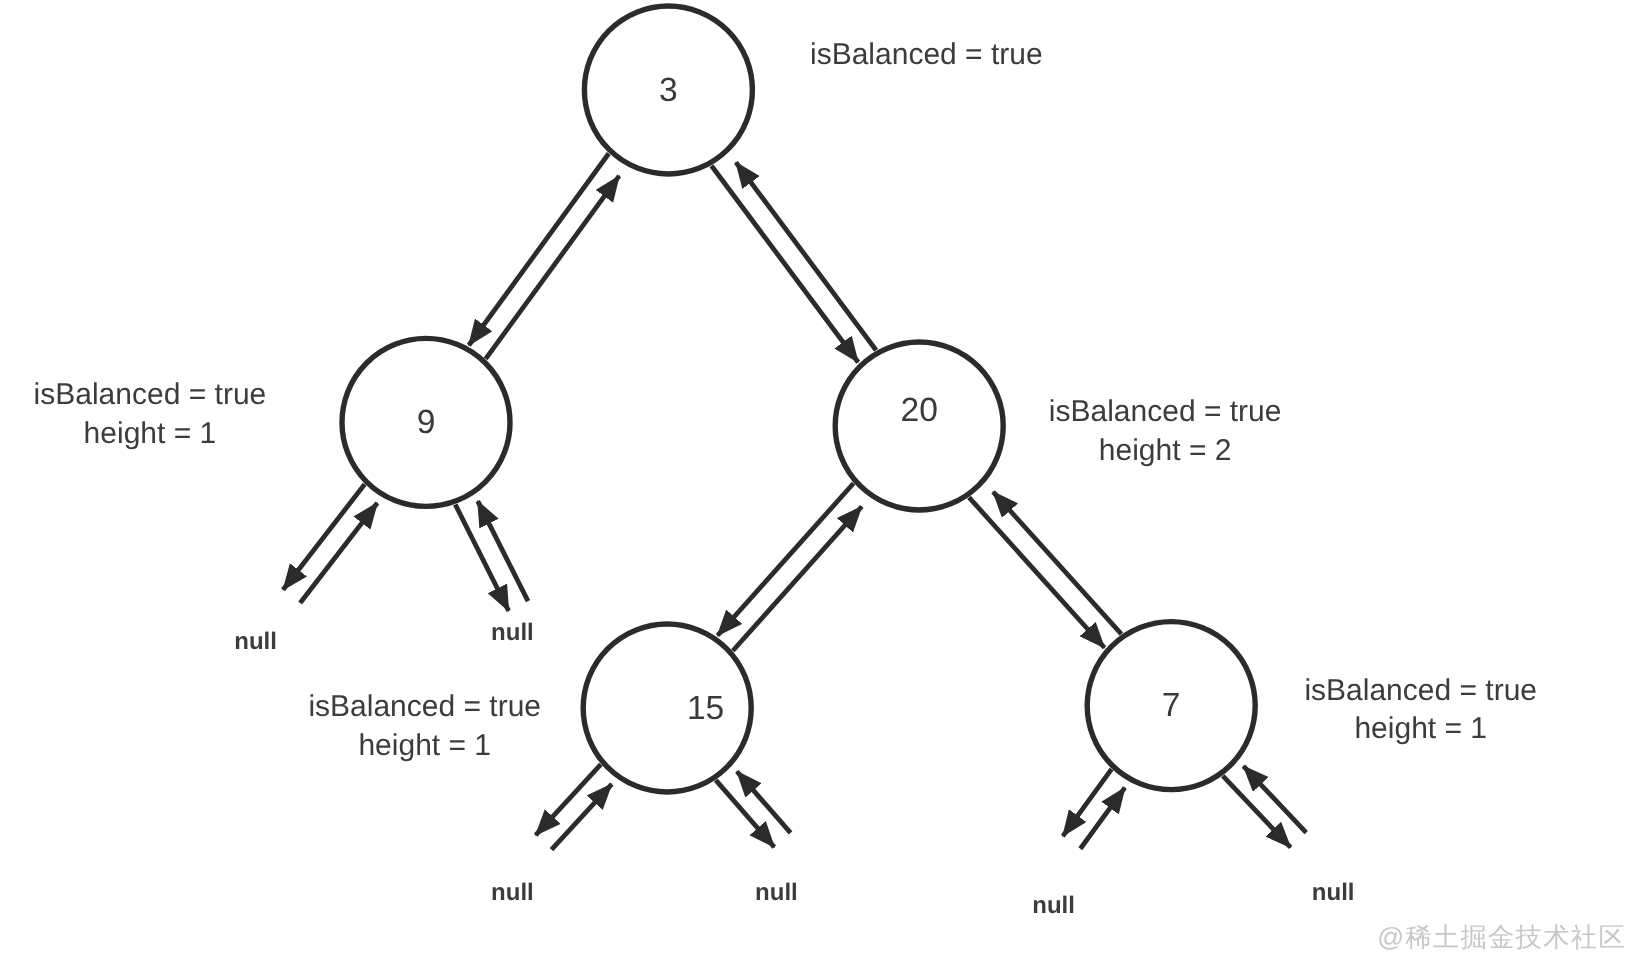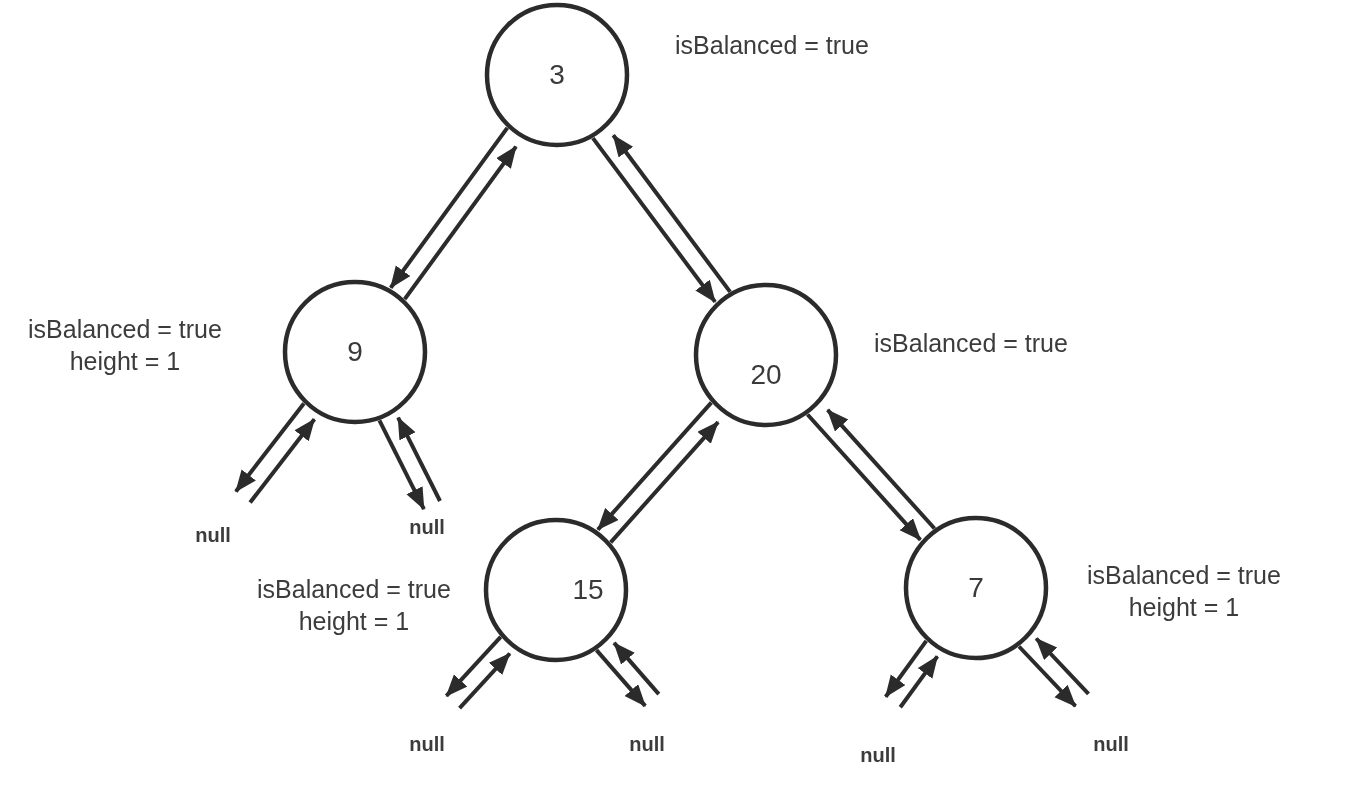--- a/index.html
+++ b/index.html
@@ -122,44 +122,46 @@
       <circle cx="557" cy="75" r="70"></circle>
       <circle cx="355" cy="352" r="70"></circle>
       <circle cx="766" cy="355" r="70"></circle>
       <circle cx="556" cy="590" r="70"></circle>
       <circle cx="976" cy="588" r="70"></circle>
     </g>
   </svg>
 
   <div class="node-value" style="left:557px; top:75px;">3</div>
   <div class="node-value" style="left:355px; top:352px;">9</div>
-  <div class="node-value" style="left:766px; top:375px;">20</div>
+  <div class="node-value" style="left:766px; top:342px;">20</div>
   <div class="node-value" style="left:588px; top:590px;">15</div>
   <div class="node-value" style="left:976px; top:588px;">7</div>
 
   <div class="annotation" style="left:675px; top:29px;">
     <span class="ann-line">isBalanced = true</span>
   </div>
   <div class="annotation" style="left:28px; top:313px;">
     <span class="ann-line">isBalanced = true</span>
     <span class="ann-line">height = 1</span>
   </div>
   <div class="annotation" style="left:874px; top:327px;">
     <span class="ann-line">isBalanced = true</span>
+    <span class="ann-line">height = 2</span>
   </div>
   <div class="annotation" style="left:257px; top:573px;">
     <span class="ann-line">isBalanced = true</span>
     <span class="ann-line">height = 1</span>
   </div>
   <div class="annotation" style="left:1087px; top:559px;">
     <span class="ann-line">isBalanced = true</span>
     <span class="ann-line">height = 1</span>
   </div>
 
   <div class="null-label" style="left:213px;  top:524px;">null</div>
   <div class="null-label" style="left:427px;  top:516px;">null</div>
   <div class="null-label" style="left:427px;  top:733px;">null</div>
   <div class="null-label" style="left:647px;  top:733px;">null</div>
   <div class="null-label" style="left:878px;  top:744px;">null</div>
   <div class="null-label" style="left:1111px; top:733px;">null</div>
 
+  <div class="watermark">@稀土掘金技术社区</div>
 
 </div>
 
 </body></html>

